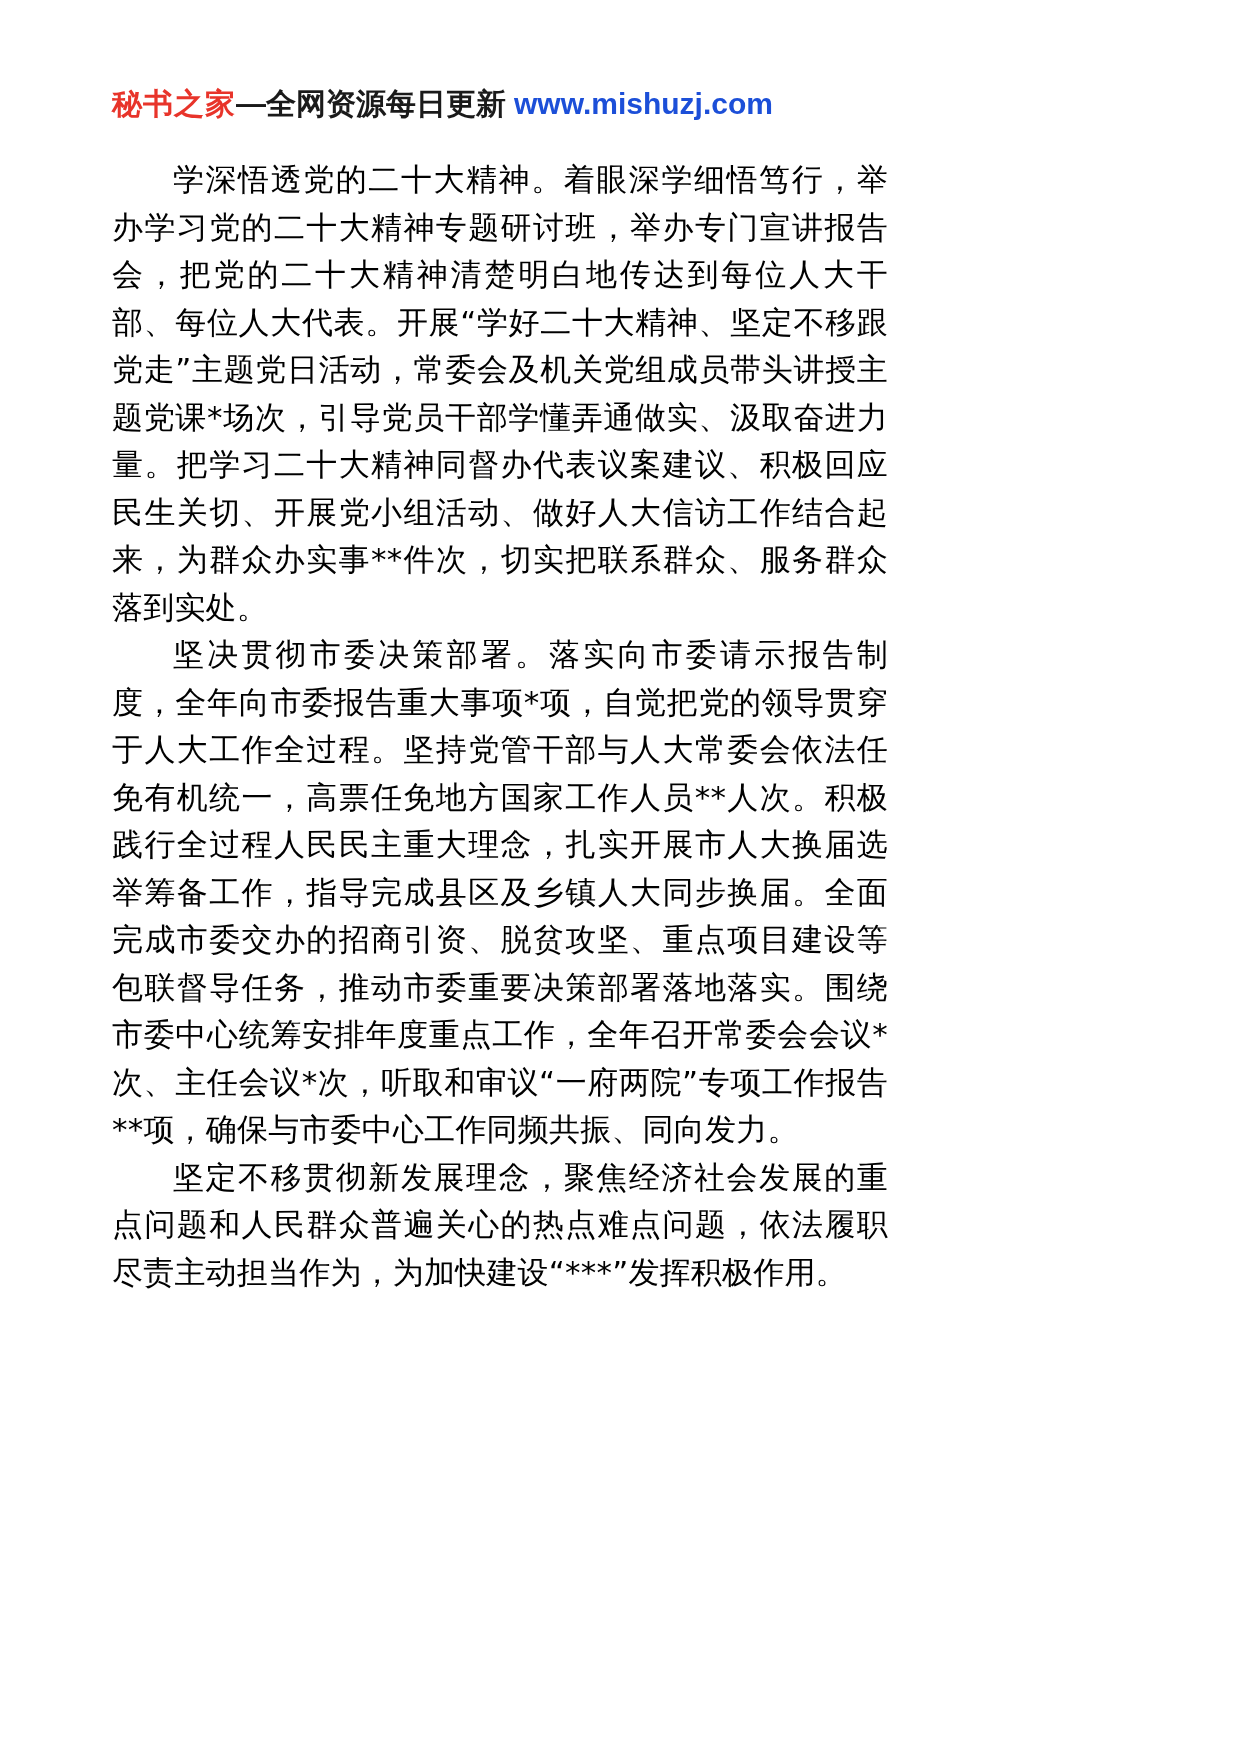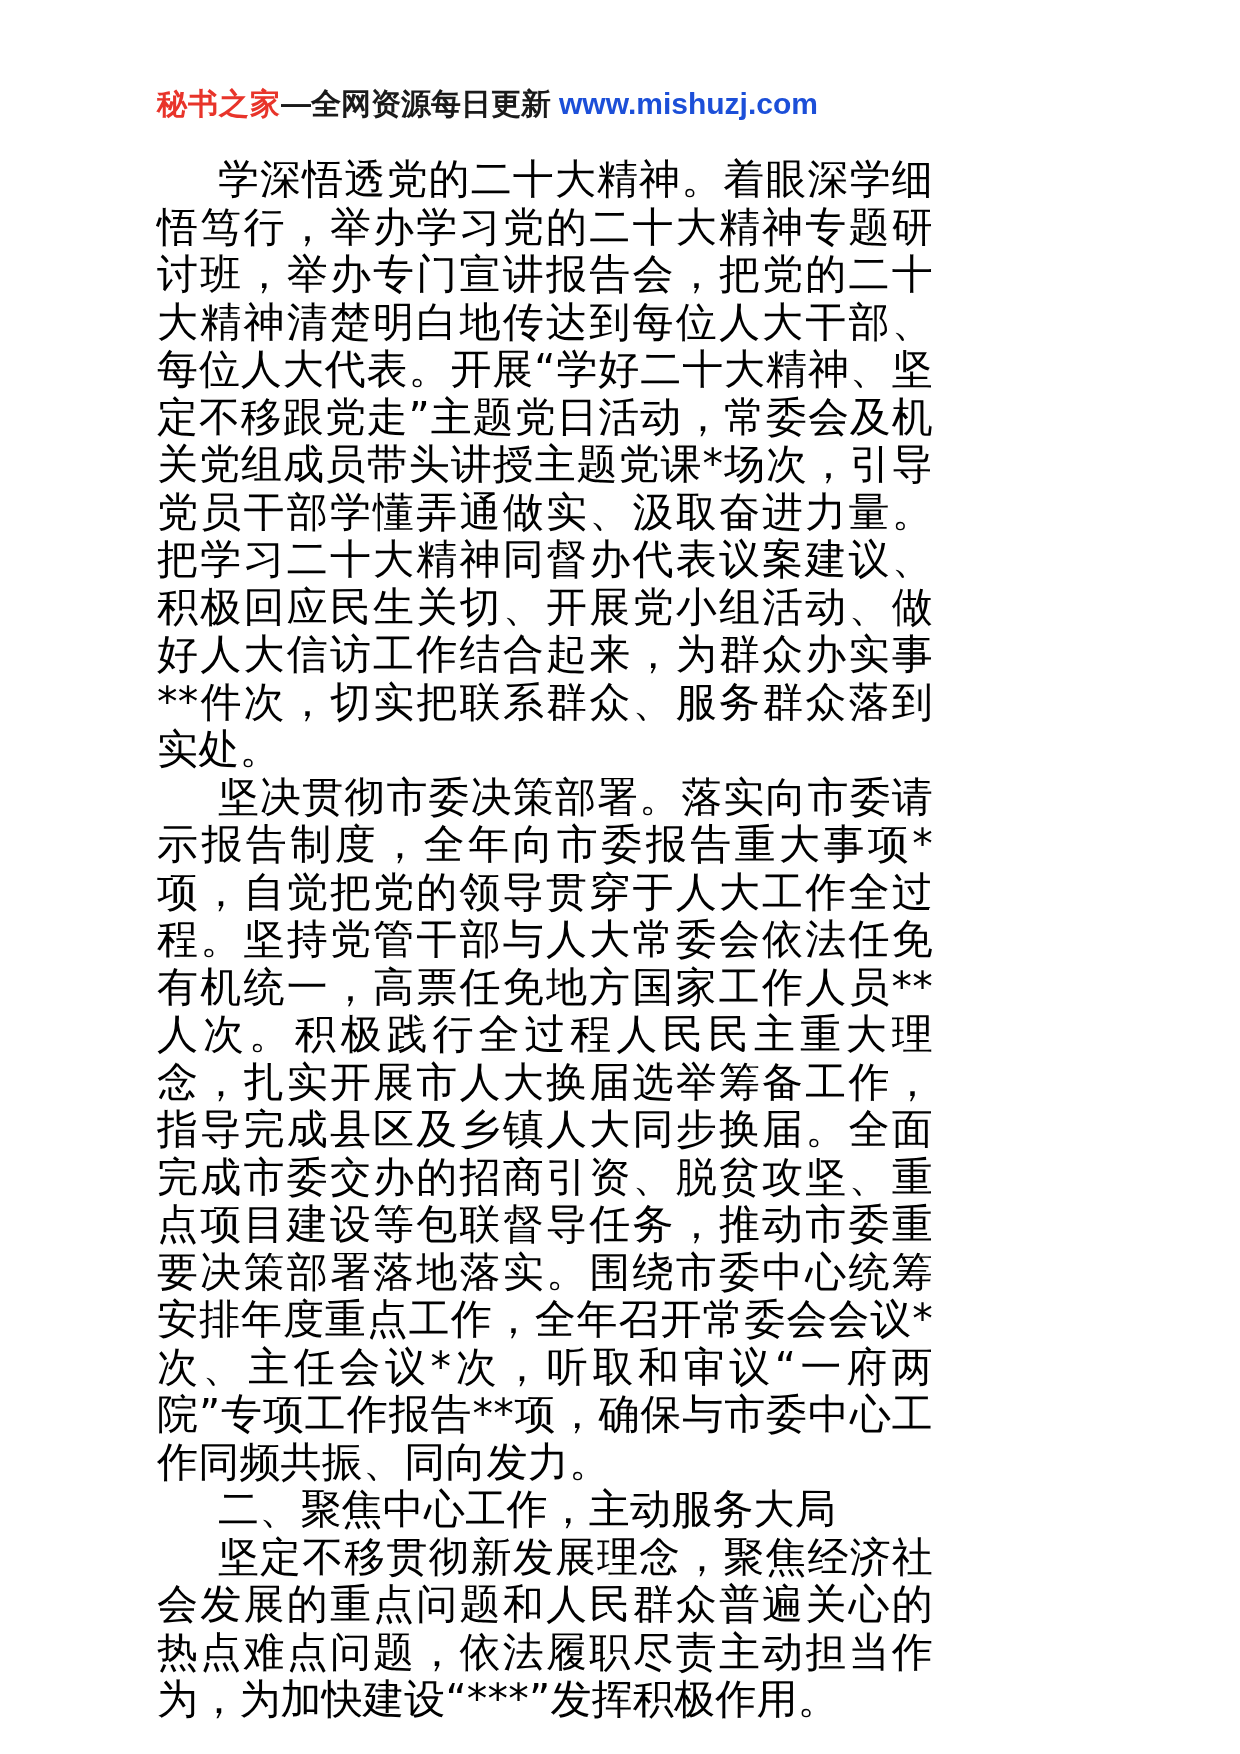--- a/index.html
+++ b/index.html
@@ -12,21 +12,20 @@
     height: 1754px;
     font-family: "Liberation Sans", sans-serif;
     color: #000000;
   }
   .page {
     position: relative;
     width: 1004px;
     height: 1754px;
     box-sizing: border-box;
     padding: 72px 116px 40px 112px;
-    margin-left: 45px;
   }
   .header {
     font-size: 30px;
     line-height: 1.2;
     margin-top: 14px;
     margin-bottom: 34px;
     white-space: nowrap;
     font-family: "Liberation Sans", sans-serif;
   }
   .header .brand {
@@ -42,21 +41,21 @@
     color: #1a1a1a;
     font-weight: bold;
   }
   .header .url {
     color: #1c4fd8;
     font-weight: bold;
     margin-left: 8px;
   }
   .body-text p {
     margin: 0 0 0 0;
-    font-size: 41px;
+    font-size: 31px;
     line-height: 47.5px;
     text-align: justify;
     text-justify: inter-ideograph;
     text-indent: 61px;
     letter-spacing: 0.2px;
     color: #000000;
     font-family: "DejaVu Sans", "Liberation Sans", sans-serif;
     font-weight: 500;
   }
   .body-text p.last {
@@ -68,17 +67,16 @@
 
 <div class="page">
 
   <div class="header">
     <span class="brand">秘书之家</span><span class="dash">—</span><span class="tagline">全网资源每日更新</span><span class="url">www.mishuzj.com</span>
   </div>
 
   <div class="body-text">
     <p>学深悟透党的二十大精神。着眼深学细悟笃行，举办学习党的二十大精神专题研讨班，举办专门宣讲报告会，把党的二十大精神清楚明白地传达到每位人大干部、每位人大代表。开展“学好二十大精神、坚定不移跟党走”主题党日活动，常委会及机关党组成员带头讲授主题党课*场次，引导党员干部学懂弄通做实、汲取奋进力量。把学习二十大精神同督办代表议案建议、积极回应民生关切、开展党小组活动、做好人大信访工作结合起来，为群众办实事**件次，切实把联系群众、服务群众落到实处。</p>
     <p>坚决贯彻市委决策部署。落实向市委请示报告制度，全年向市委报告重大事项*项，自觉把党的领导贯穿于人大工作全过程。坚持党管干部与人大常委会依法任免有机统一，高票任免地方国家工作人员**人次。积极践行全过程人民民主重大理念，扎实开展市人大换届选举筹备工作，指导完成县区及乡镇人大同步换届。全面完成市委交办的招商引资、脱贫攻坚、重点项目建设等包联督导任务，推动市委重要决策部署落地落实。围绕市委中心统筹安排年度重点工作，全年召开常委会会议*次、主任会议*次，听取和审议“一府两院”专项工作报告**项，确保与市委中心工作同频共振、同向发力。</p>
-    <p>二、聚焦中心工作，主动服务大局</p>
     <p>坚定不移贯彻新发展理念，聚焦经济社会发展的重点问题和人民群众普遍关心的热点难点问题，依法履职尽责主动担当作为，为加快建设“***”发挥积极作用。</p>
   </div>
 
 </div>
 
 </body></html>

